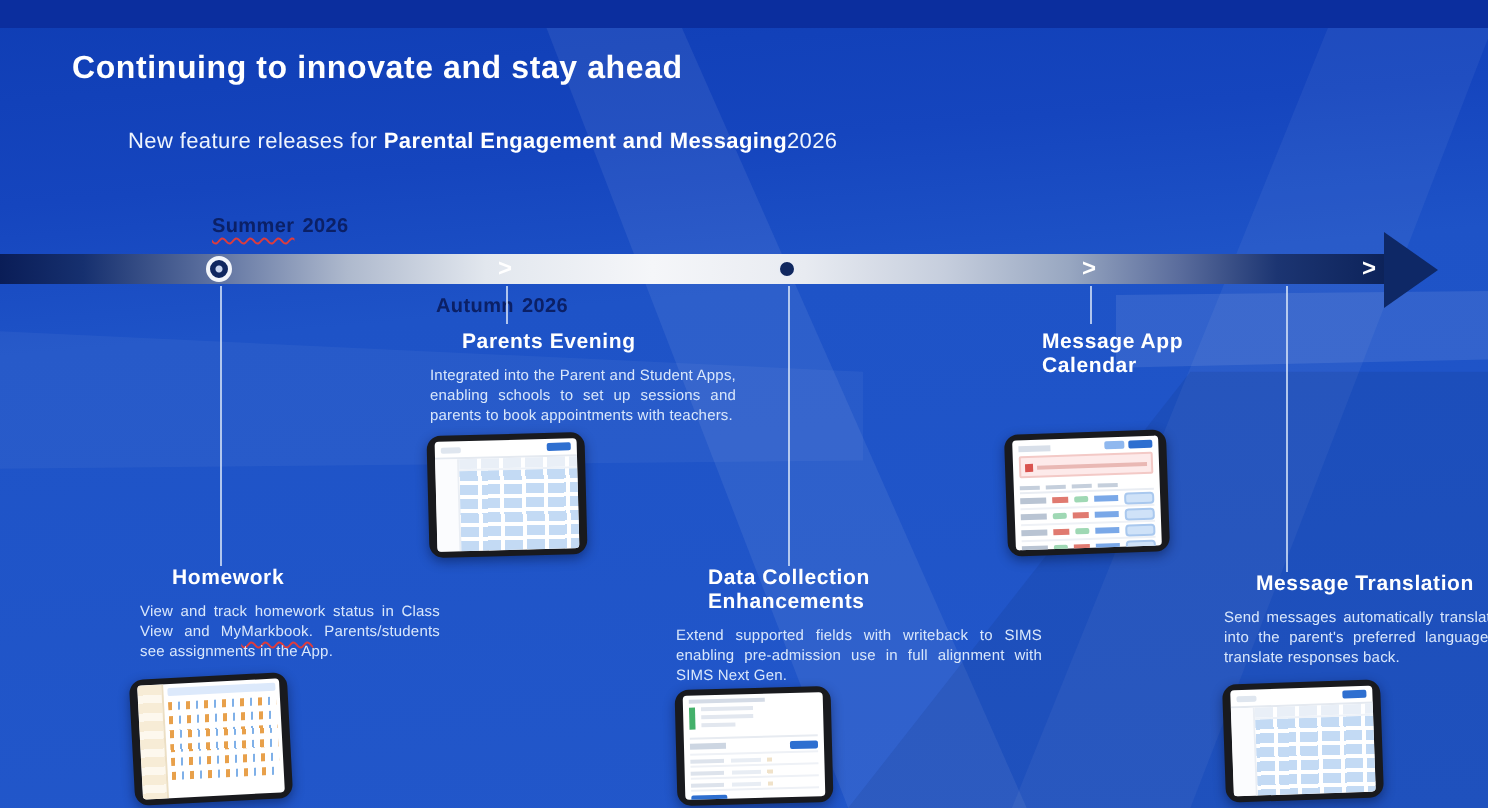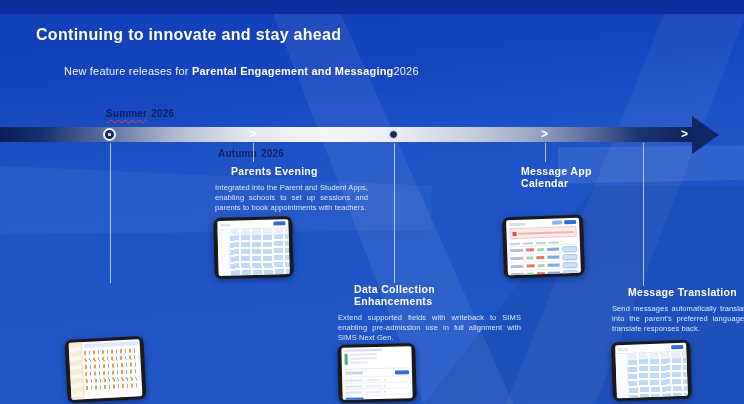--- a/index.html
+++ b/index.html
@@ -238,20 +238,24 @@
             <div class="c-name"></div>
             <div class="c-green"></div>
             <div class="c-red"></div>
             <div class="c-link"></div>
             <div class="c-btn"></div>
           </div>
       </div>
     </div>
   </div>
 
+  <div class="feature f-homework">
+    <h3>Homework</h3>
+    <p><span>View and track homework status in Class View and My</span><span class="squiggle">Markbook.</span><span> Parents/students see assignments in the App.</span></p>
+  </div>
   <div class="tablet tab-homework">
     <div class="screen">
       <div class="hw-body">
         <div class="hw-side"></div>
         <div class="hw-main">
           <div class="hw-head"></div>
           <div class="hw-row"></div>
             <div class="hw-row"></div>
             <div class="hw-row"></div>
             <div class="hw-row"></div>

